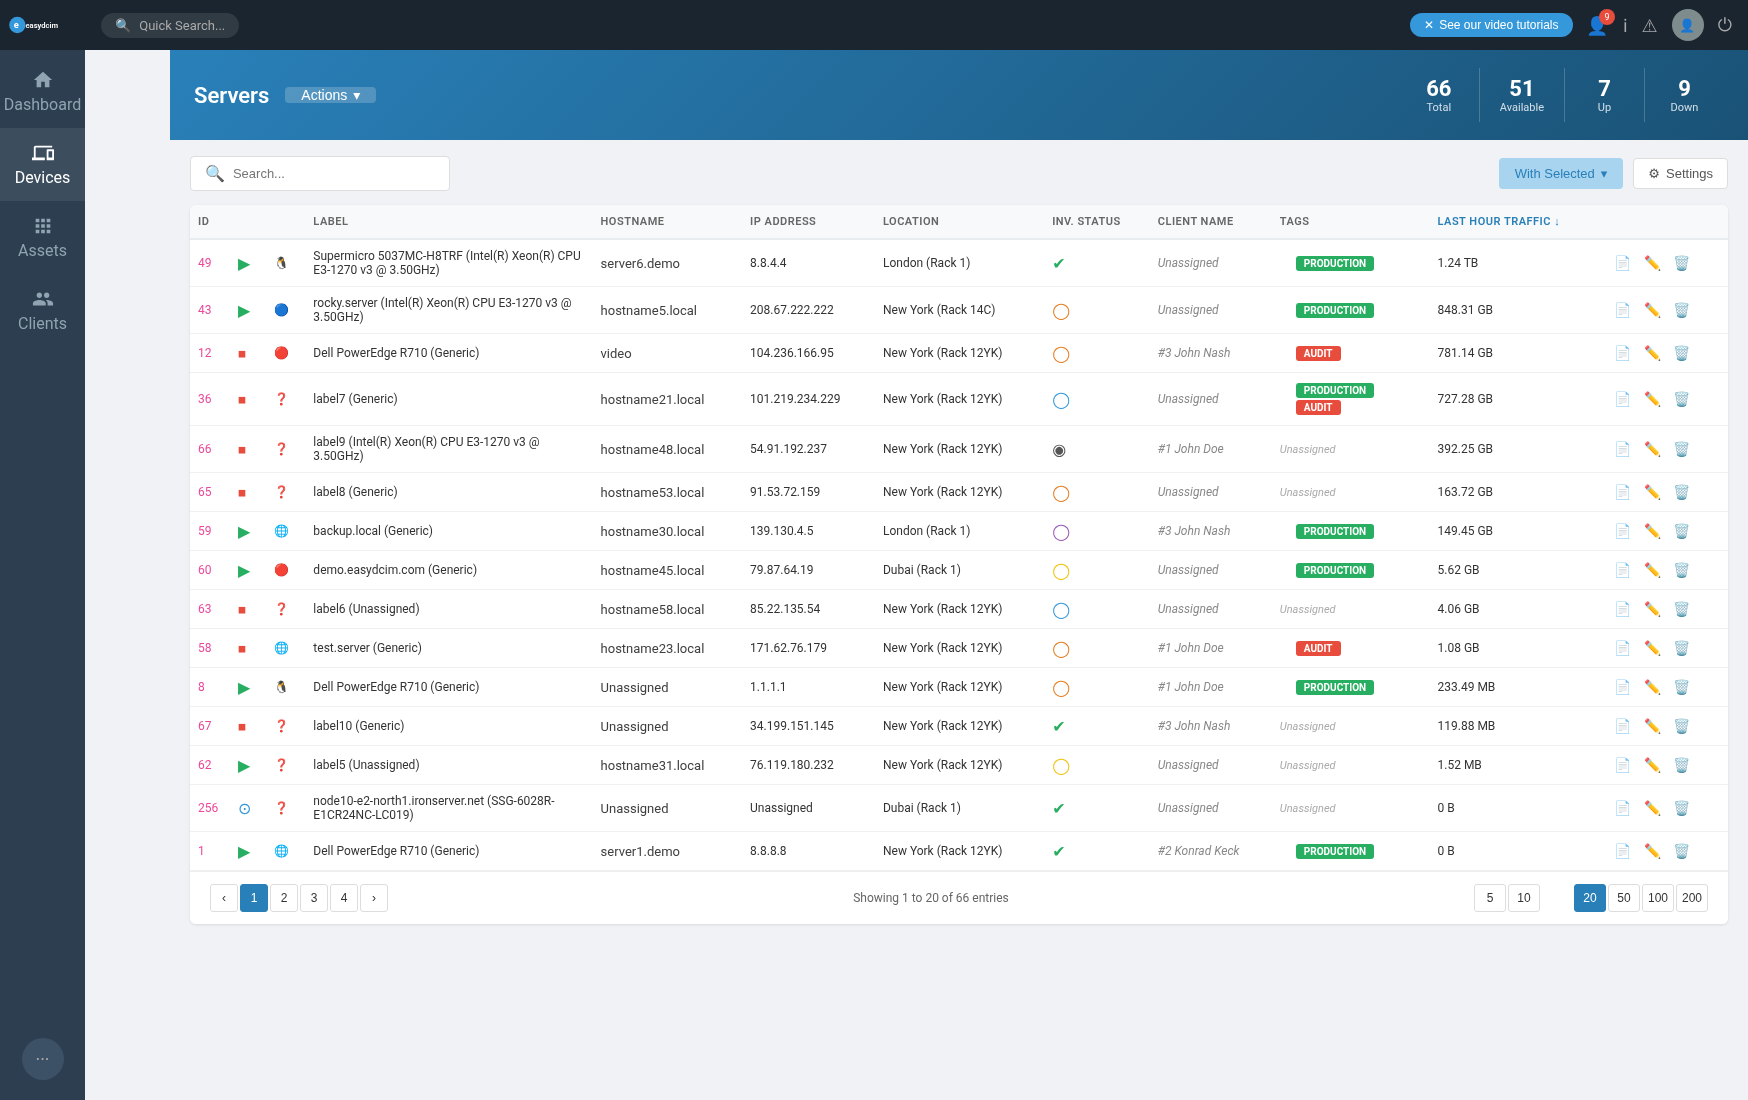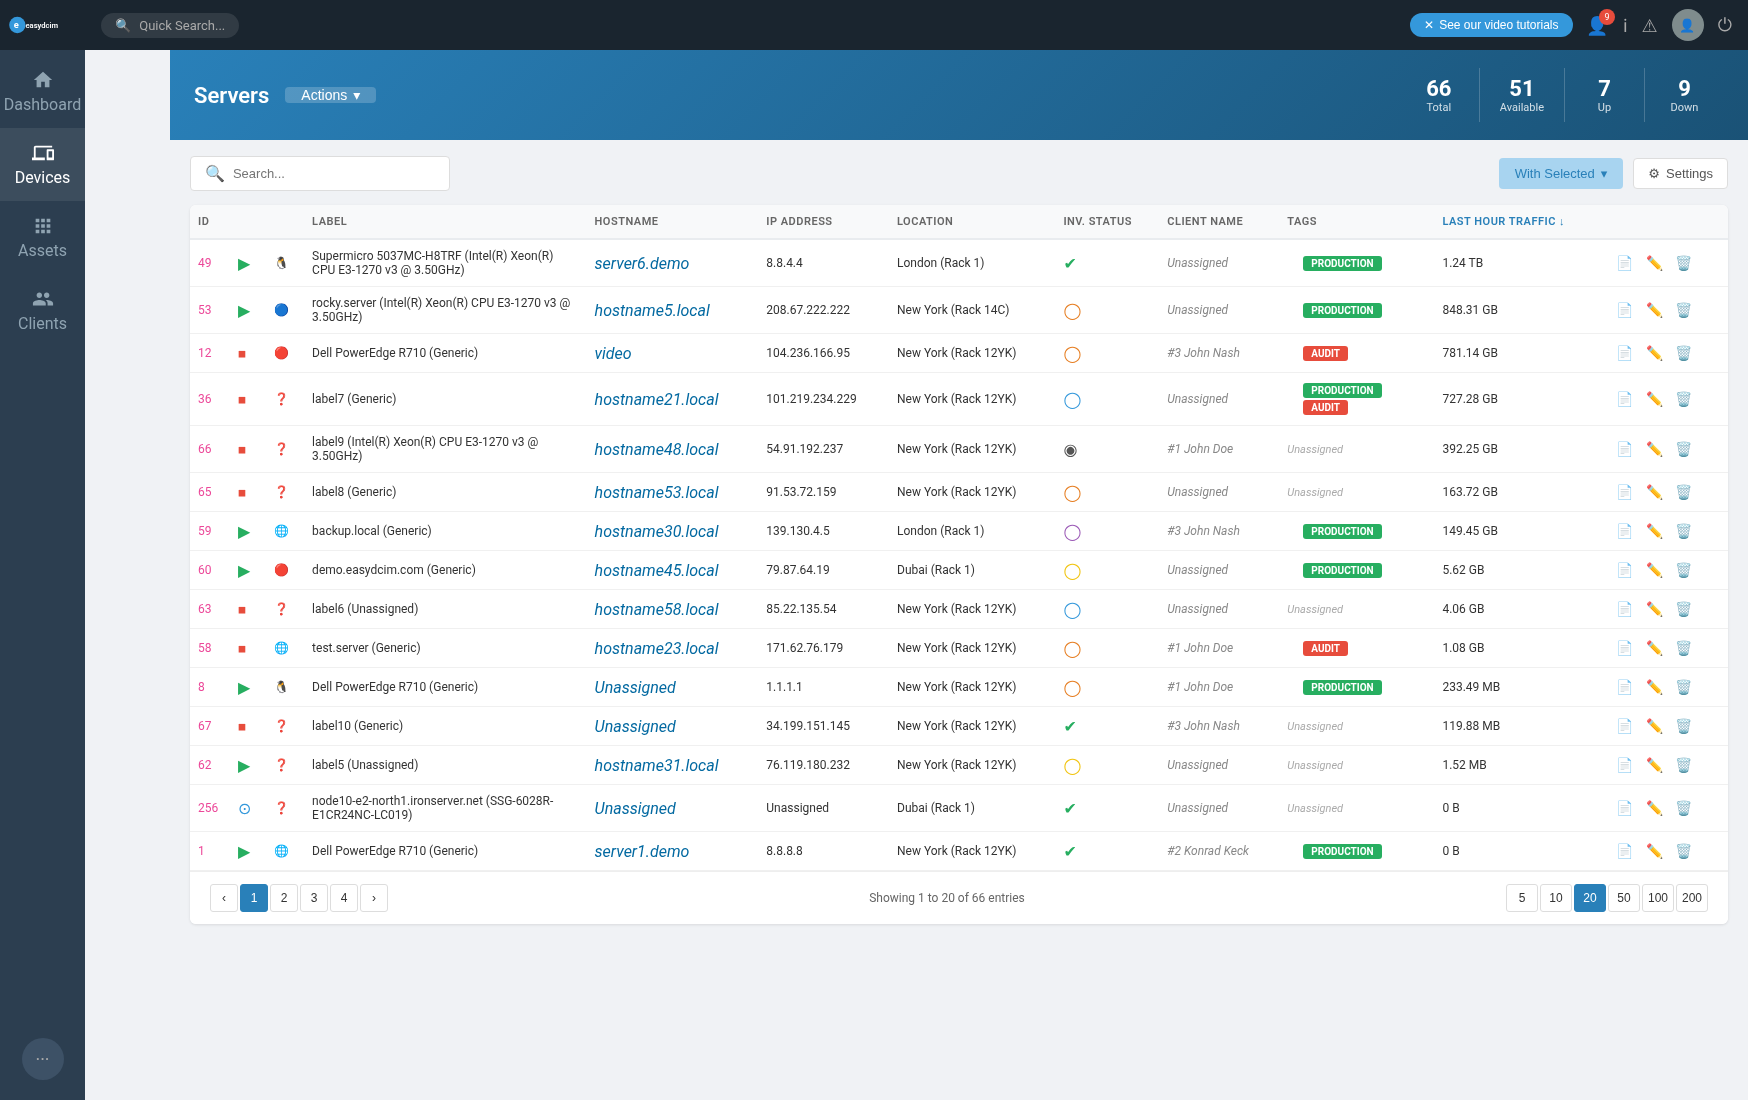--- a/index.html
+++ b/index.html
@@ -129,21 +129,21 @@
     thead th {
       padding: 10px 8px; text-align: left; font-size: 11px; font-weight: 600;
       color: #666; text-transform: uppercase; letter-spacing: 0.5px;
       border-bottom: 2px solid #e9ecef;
     }
     thead th.sortable { color: #2980b9; cursor: pointer; }
     tbody tr { border-bottom: 1px solid #f0f0f0; }
     tbody td { padding: 9px 8px; color: #333; vertical-align: middle; }
     .td-id { color: #ec4899; font-size: 12px; width: 40px; }
     .td-label { max-width: 230px; font-size: 12px; }
-    .td-hostname { font-size: 16px; color: #0369a1; font-style: italic; }
+    .td-hostname { font-size: 13px; color: #404040; }
     .td-ip { font-size: 12px; }
     .td-location { font-size: 12px; }
     .td-client { font-size: 12px; color: #888; font-style: italic; }
     .td-traffic { font-size: 12px; }
     .td-actions { display: flex; gap: 4px; align-items: center; }
 
     
     .tag {
       display: inline-block; padding: 2px 8px; border-radius: 3px;
       font-size: 10px; font-weight: bold; color: #fff; margin: 1px 16px;
@@ -164,21 +164,21 @@
       min-width: 28px; height: 28px; border: 1px solid #ddd; background: #fff;
       cursor: pointer; display: flex; align-items: center; justify-content: center;
       font-size: 12px; color: #333; border-radius: 3px;
     }
     .page-btn.active { background: #2980b9; color: #fff; border-color: #2980b9; }
     .per-page { display: flex; gap: 2px; align-items: center; }
     .per-btn {
       min-width: 32px; height: 28px; border: 1px solid #ddd; background: #fff;
       cursor: pointer; font-size: 12px; color: #333; border-radius: 3px;
     }
-    .per-btn.active { background: #2980b9; color: #fff; border-color: #2980b9; }
+    .per-btn.active { background: #2980b9; color: #fff; border-color: #2980b9; margin-left: 32px; }
   </style>
 </head>
 <body>
 
 <div class="sidebar">
   <div class="sidebar-logo">
     <svg width="70" height="28" viewBox="0 0 120 32">
       <circle cx="16" cy="16" r="14" fill="#3498db"></circle>
       <text x="10" y="21" fill="#fff" font-size="16" font-weight="bold">e</text>
       <text x="30" y="21" fill="#fff" font-size="13" font-weight="600">easydcim</text>
@@ -314,21 +314,21 @@
     <td class="td-traffic">1.24 TB</td>
     <td>
       <div class="td-actions">
         <button class="act-btn" title="View">📄</button>
         <button class="act-btn" title="Edit">✏️</button>
         <button class="act-btn" title="Delete">🗑️</button>
       </div>
     </td>
   </tr>
             <tr>
-    <td class="td-id">53</td>
+    <td class="td-id">43</td>
     <td><span style="color:#27ae60;font-size:16px;">▶</span></td>
     <td><span title="rocky">🔵</span></td>
     <td class="td-label">rocky.server (Intel(R) Xeon(R) CPU E3-1270 v3 @ 3.50GHz)</td>
     <td class="td-hostname">hostname5.local</td>
     <td class="td-ip">208.67.222.222</td>
     <td class="td-location">New York (Rack 14C)</td>
     <td><span style="color:#e67e22;font-size:16px;">◯</span></td>
     <td class="td-client">Unassigned</td>
     <td><span class="tag tag-production">PRODUCTION</span></td>
     <td class="td-traffic">848.31 GB</td>

